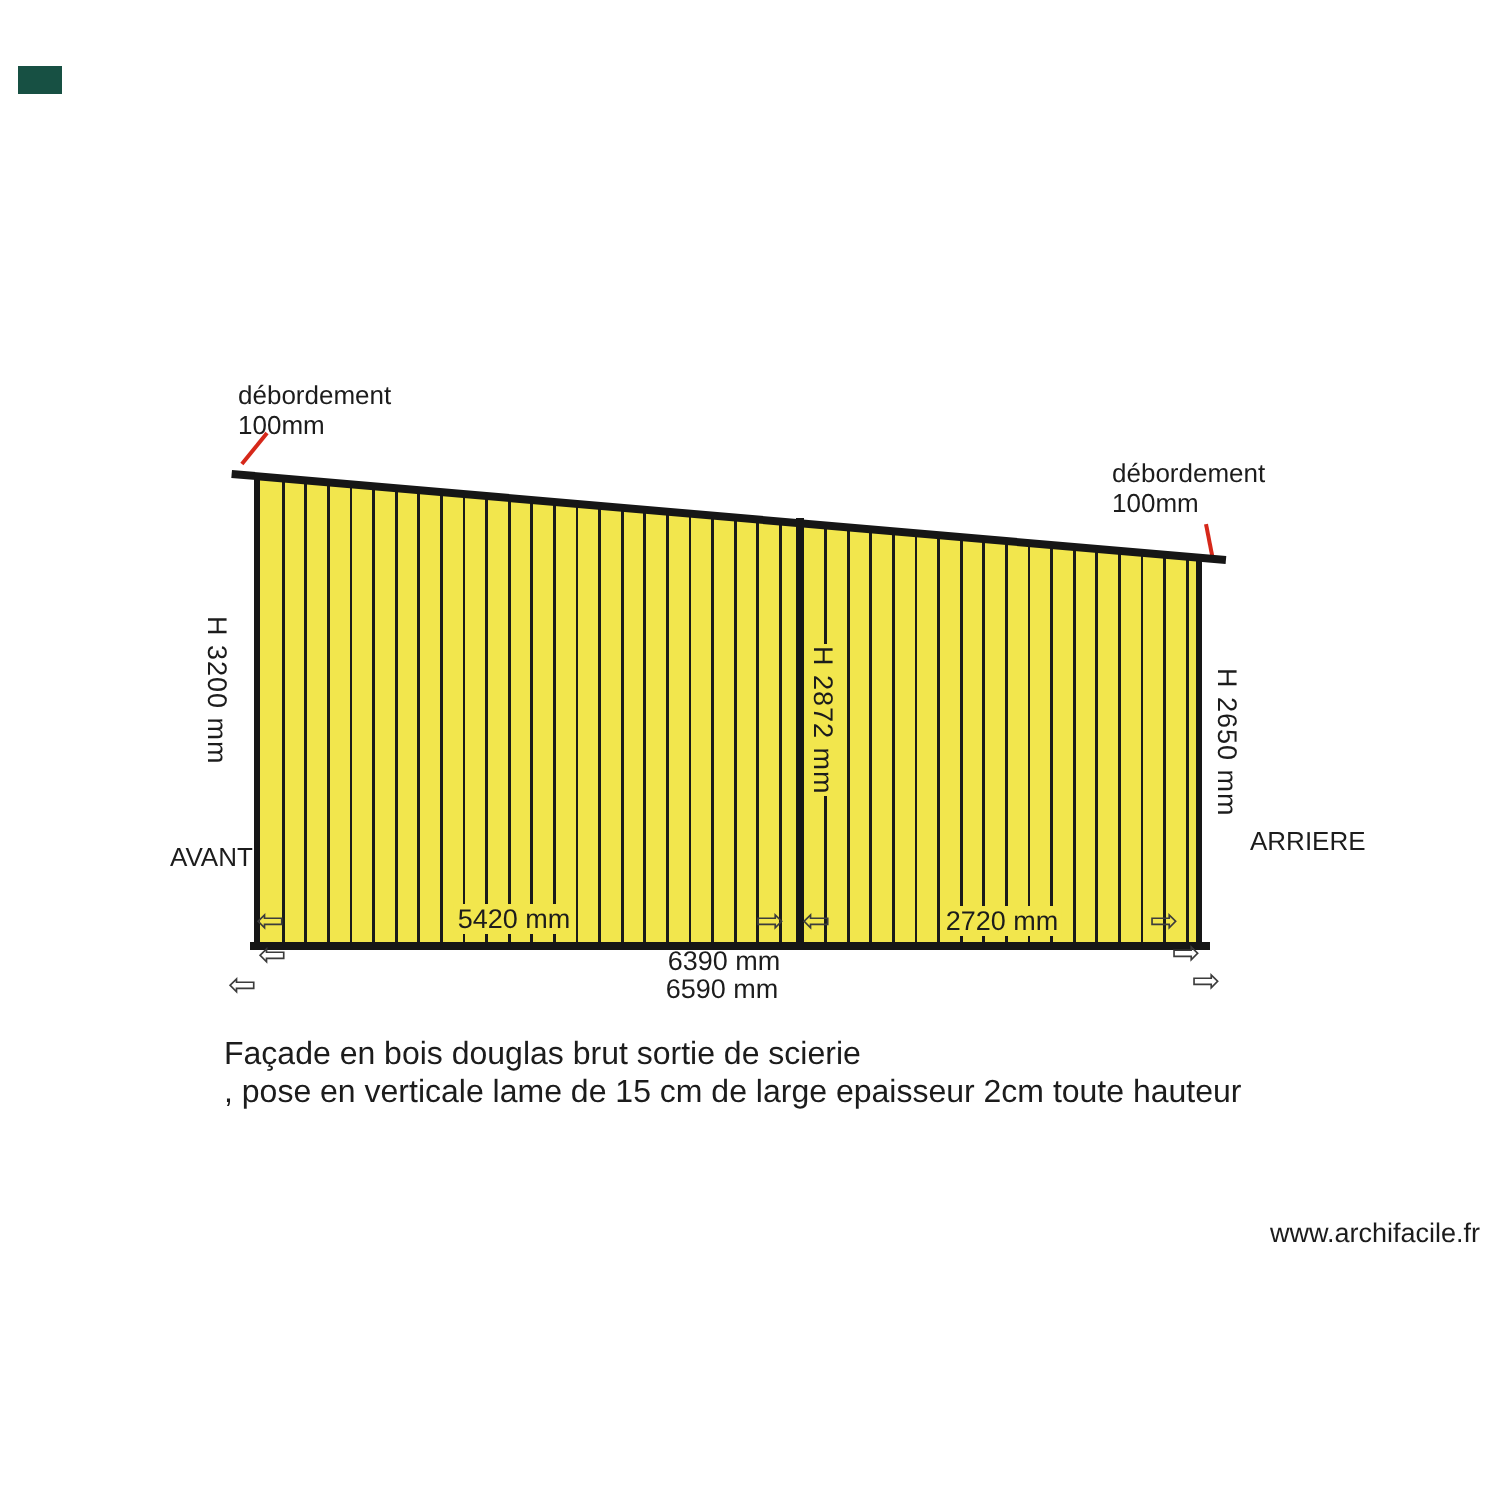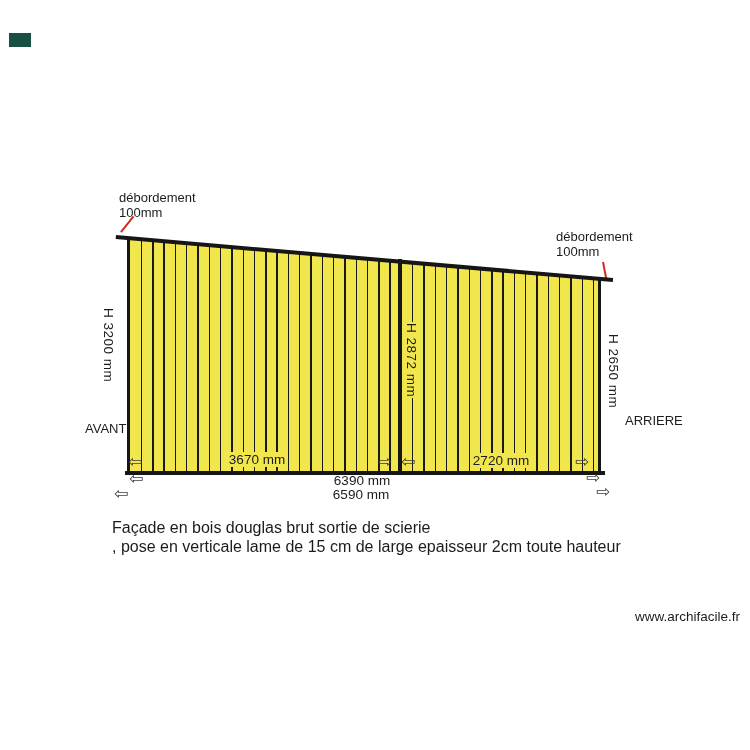--- a/index.html
+++ b/index.html
@@ -110,21 +110,21 @@
   <div class="abs edge edge-right"></div>
   <div class="abs edge edge-bottom"></div>
 
   <div class="abs vlabel h-left">H 3200 mm</div>
   <div class="abs vlabel h-mid">H 2872 mm</div>
   <div class="abs vlabel h-right">H 2650 mm</div>
 
   <div class="abs side side-avant">AVANT</div>
   <div class="abs side side-arriere">ARRIERE</div>
 
-  <div class="abs dim dim-onpanel dim-3670">3670 mm</div>
+  <div class="abs dim dim-onpanel dim-3670">5420 mm</div>
   <div class="abs dim dim-onpanel dim-2720">2720 mm</div>
   <div class="abs dim dim-6390">6390 mm</div>
   <div class="abs dim dim-6590">6590 mm</div>
 
   <span class="abs arw a1">⇦</span>
   <span class="abs arw a2">⇨</span>
   <span class="abs arw a3">⇦</span>
   <span class="abs arw a4">⇨</span>
   <span class="abs arw a5">⇦</span>
   <span class="abs arw a6">⇨</span>

